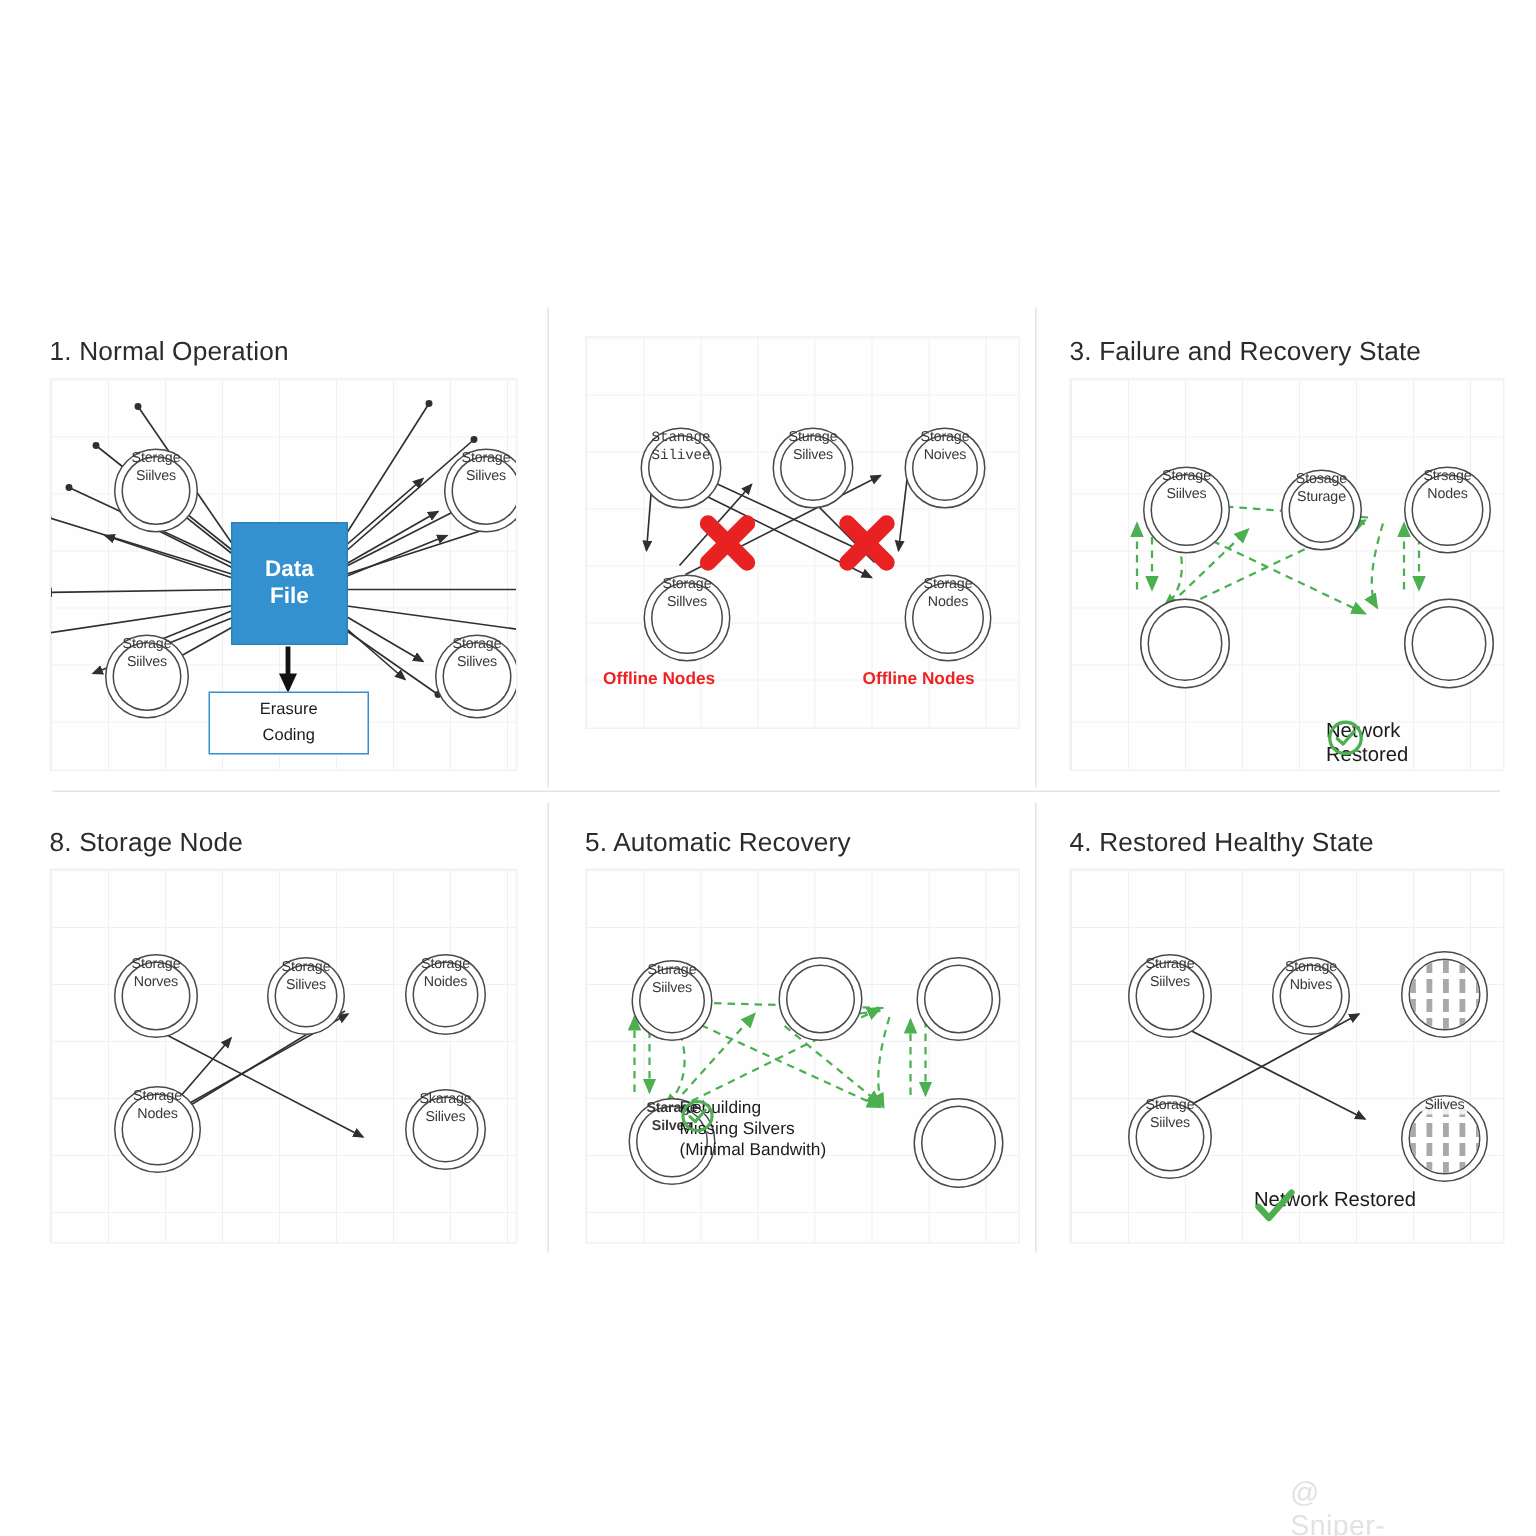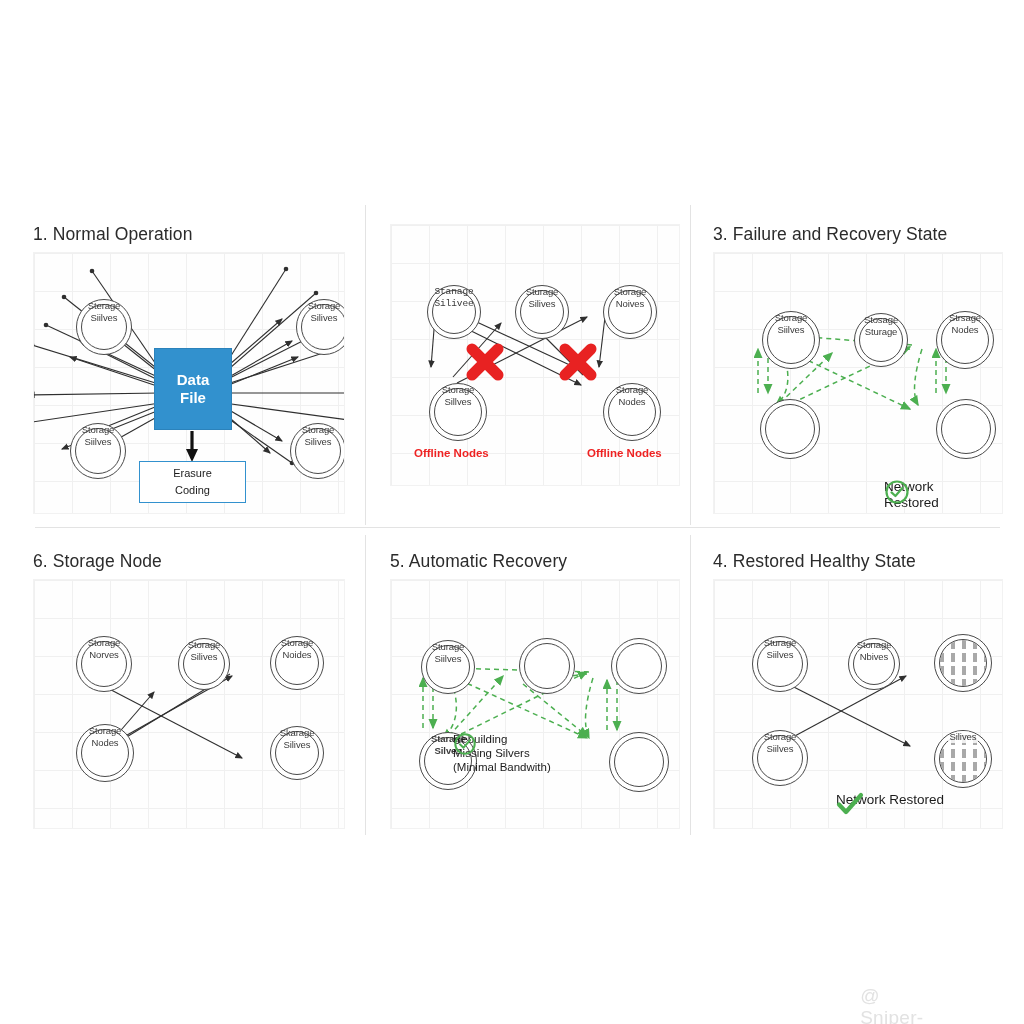--- a/index.html
+++ b/index.html
@@ -109,21 +109,20 @@
     z-index:5;
   }
 
   
   .offline{
     position:absolute;
     color:#ee2222;
     font-size:11.5px;
     font-weight:bold;
     white-space:nowrap;
-    margin-left:12px;
   }
   .xmark{position:absolute;z-index:6;}
   .note{
     position:absolute;
     display:flex;align-items:center;gap:7px;
     z-index:7;
   }
   .note .txt{
     font-size:13.5px;line-height:16px;color:#1b1b1b;
     white-space:pre-line;
@@ -369,21 +368,21 @@
           <circle cx="13" cy="13" r="10.5" fill="none" stroke="#4caf50" stroke-width="2.2"></circle>
           <path d="M7.5,13.4 L11.4,17 L18.6,8.8" fill="none" stroke="#4caf50" stroke-width="2.2" stroke-linecap="round" stroke-linejoin="round"></path>
         </svg>
         <span class="txt">Network
 Restored</span>
       </div>
     </div>
   </div>
 
   <div class="panel" style="left:33px;top:551px;">
-    <div class="panel-title">6. Storage Node</div>
+    <div class="panel-title">8. Storage Node</div>
     <div class="canvas" style="width:310px;height:248px;">
 
       <svg width="310" height="248">
         <defs>
           <marker id="ar4" markerWidth="7" markerHeight="7" refX="6" refY="3" orient="auto">
             <path d="M0,0 L7,3 L0,6 Z" fill="#2f2f2f"></path>
           </marker>
         </defs>
         <g stroke="#2f2f2f" stroke-width="1.1" fill="none">
 

